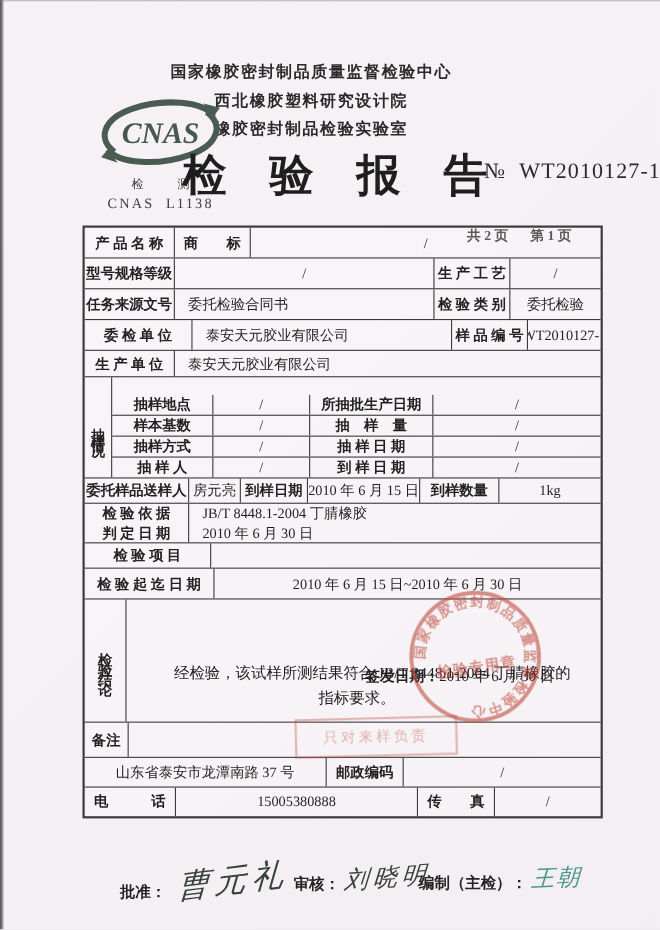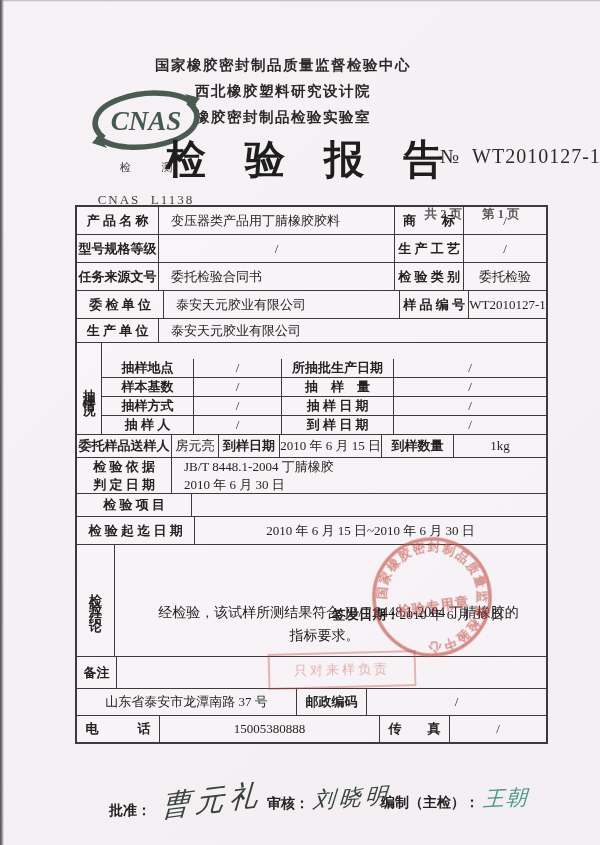--- a/index.html
+++ b/index.html
@@ -32,21 +32,21 @@
     position:absolute;left:75px;top:132px;width:473px;text-align:center;
     font-family:"Liberation Sans","DejaVu Sans",sans-serif;
     font-size:40px;font-weight:700;letter-spacing:14px;color:#1e1e1e;white-space:pre;
   }
   .sheet-info{position:absolute;left:412px;top:191px;font-size:12.5px;font-weight:700;color:#2b2b2b;white-space:pre;}
   .sheet-info .cur{margin-left:20px;}
   
   .cnas{position:absolute;left:78px;top:84px;width:136px;text-align:center;}
   .cnas svg{display:block;margin:0 auto;}
   .cnas .caption{font-size:11px;color:#3e3e3e;letter-spacing:14px;margin-top:2px;white-space:pre;padding-left:14px;}
-  .cnas .code{font-size:13px;color:#3e3e3e;letter-spacing:2px;margin-top:17px;white-space:pre;}
+  .cnas .code{font-size:13px;color:#3e3e3e;letter-spacing:2px;margin-top:2px;white-space:pre;}
   
   .tbl{
     position:absolute;left:75px;top:205px;width:473px;
     border:2px solid #3b3b3b;box-sizing:border-box;
     background:rgba(255,255,255,.22);
     font-size:13px;
   }
   .tr{display:flex;border-bottom:1.5px solid #3b3b3b;box-sizing:border-box;}
   .tr.last{border-bottom:none;}
   .td{
@@ -133,41 +133,40 @@
   <div class="doc-title">检 验 报 告</div>
 
   <div class="sheet-info">
     <span>共 2 页</span><span class="cur">第 1 页</span>
   </div>
 
   <div class="tbl">
 
     <div class="tr" style="height:28px">
       <div class="td lbl" style="width:82px">产 品 名 称</div>
-      <div class="td val left" style="width:236px">变压器类产品用丁腈橡胶胶料</div>
       <div class="td lbl" style="width:69px">商　　标</div>
       <div class="td val end" style="flex:1">/</div>
     </div>
 
     <div class="tr" style="height:28px">
       <div class="td lbl" style="width:82px">型号规格等级</div>
       <div class="td val" style="width:236px">/</div>
       <div class="td lbl" style="width:69px">生 产 工 艺</div>
       <div class="td val end" style="flex:1">/</div>
     </div>
 
     <div class="tr" style="height:28px">
       <div class="td lbl" style="width:82px">任务来源文号</div>
       <div class="td val left" style="width:236px">委托检验合同书</div>
       <div class="td lbl" style="width:69px">检 验 类 别</div>
       <div class="td val end" style="flex:1">委托检验</div>
     </div>
 
     <div class="tr" style="height:28px">
-      <div class="td lbl" style="width:87px">委 检 单 位</div>
+      <div class="td lbl" style="width:98px">委 检 单 位</div>
       <div class="td val left" style="width:236px">泰安天元胶业有限公司</div>
       <div class="td lbl" style="width:69px">样 品 编 号</div>
       <div class="td val end" style="flex:1">WT2010127-1</div>
     </div>
 
     <div class="tr" style="height:24px">
       <div class="td lbl" style="width:82px">生 产 单 位</div>
       <div class="td val left end" style="flex:1">泰安天元胶业有限公司</div>
     </div>
 

